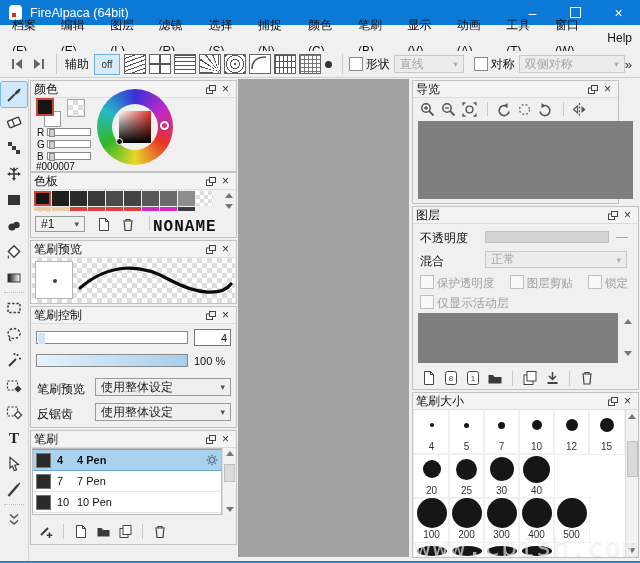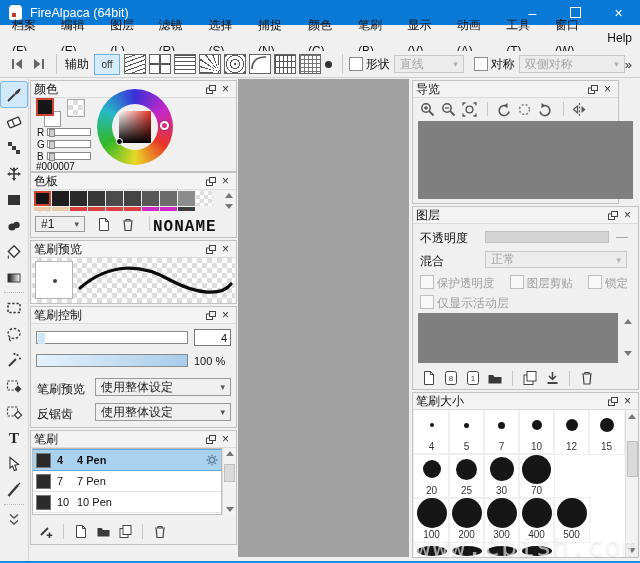--- a/index.html
+++ b/index.html
@@ -776,22 +776,22 @@
             </div>
           <div class="bcell">
               <div class="bdot" style="width:21px;height:21px"></div>
               <div class="bnum">25</div>
             </div>
           <div class="bcell">
               <div class="bdot" style="width:24px;height:24px"></div>
               <div class="bnum">30</div>
             </div>
           <div class="bcell">
-              <div class="bdot" style="width:29px;height:29px"></div>
-              <div class="bnum">70</div>
+              <div class="bdot" style="width:27px;height:27px"></div>
+              <div class="bnum">40</div>
             </div>
         </div>
         <div class="brsrow">
           <div class="bcell">
               <div class="bdot" style="width:30px;height:30px"></div>
               <div class="bnum">100</div>
             </div>
           <div class="bcell">
               <div class="bdot" style="width:30px;height:30px"></div>
               <div class="bnum">200</div>

